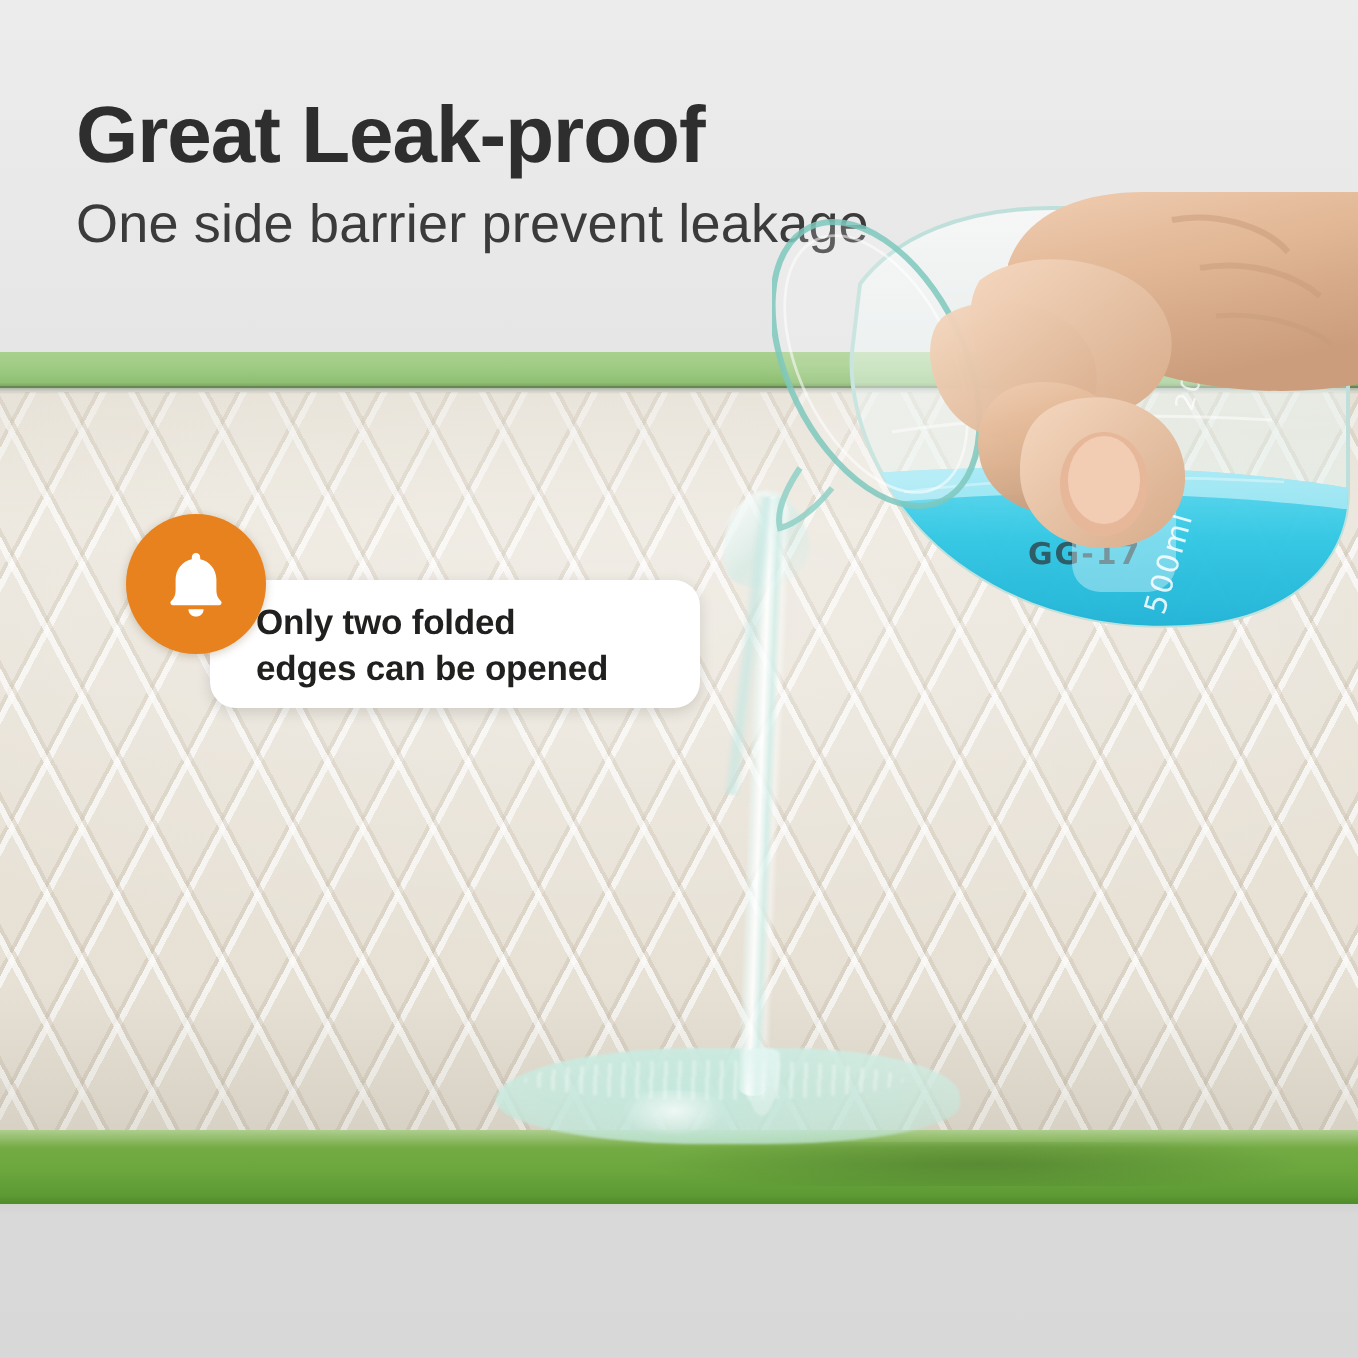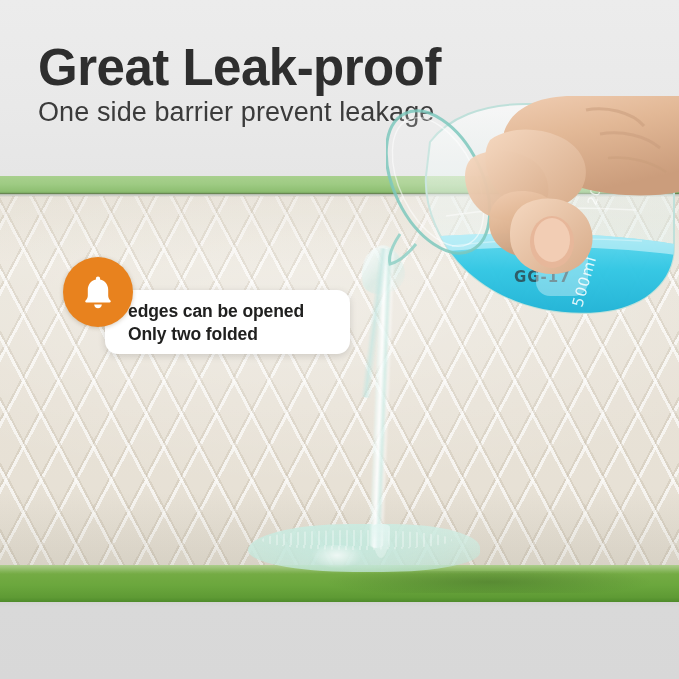--- a/index.html
+++ b/index.html
@@ -17,21 +17,21 @@
     background:linear-gradient(180deg,#ececec 0%,#e9e9e9 60%,#e6e6e6 100%);
   }
   .bg-bottom{
     position:absolute;left:0;top:601px;width:679px;height:78px;
     background:linear-gradient(180deg,#d2d2d2 0%,#d9d9d9 8%,#d8d8d8 100%);
   }
 
   
   .headline{
     position:absolute;left:38px;top:44px;
-    font-size:51px;font-weight:bold;letter-spacing:-0.5px;
+    font-size:40px;font-weight:bold;letter-spacing:-0.5px;
     color:#2e2e2e;line-height:48px;white-space:nowrap;text-align:right;
   }
   .subhead{
     position:absolute;left:38px;top:97px;
     font-size:27px;font-weight:normal;color:#3b3b3b;
     line-height:30px;white-space:nowrap;letter-spacing:0.1px;
   }
 
   
   .mat{
@@ -276,22 +276,22 @@
         <path d="M200,14 C220,10 246,16 258,30" stroke="#c59a79" stroke-width="3" fill="none" opacity="0.5"></path>
         <path d="M214,38 C236,34 260,40 274,52" stroke="#c59a79" stroke-width="3" fill="none" opacity="0.45"></path>
         <path d="M222,62 C244,60 266,66 280,76" stroke="#c59a79" stroke-width="2.5" fill="none" opacity="0.4"></path>
       </g>
     </svg>
   </div>
 
   <div class="callout">
     <div class="callout-card"></div>
     <div class="callout-text">
+      <span>Only two folded</span>
       <span>edges can be opened</span>
-      <span>Only two folded</span>
     </div>
     <div class="badge">
       <svg width="34" height="36" viewBox="0 0 34 36">
         <path d="M17 2.5 C18.2 2.5 19.1 3.4 19.1 4.6 L19.1 5.6
                  C23.9 6.6 27.2 10.8 27.2 15.8 L27.2 21.4
                  C27.2 23.4 28 25.2 29.4 26.5 C30.2 27.2 29.7 28.6 28.6 28.6
                  L5.4 28.6 C4.3 28.6 3.8 27.2 4.6 26.5
                  C6 25.2 6.8 23.4 6.8 21.4 L6.8 15.8
                  C6.8 10.8 10.1 6.6 14.9 5.6 L14.9 4.6
                  C14.9 3.4 15.8 2.5 17 2.5 Z" fill="#ffffff"></path>

